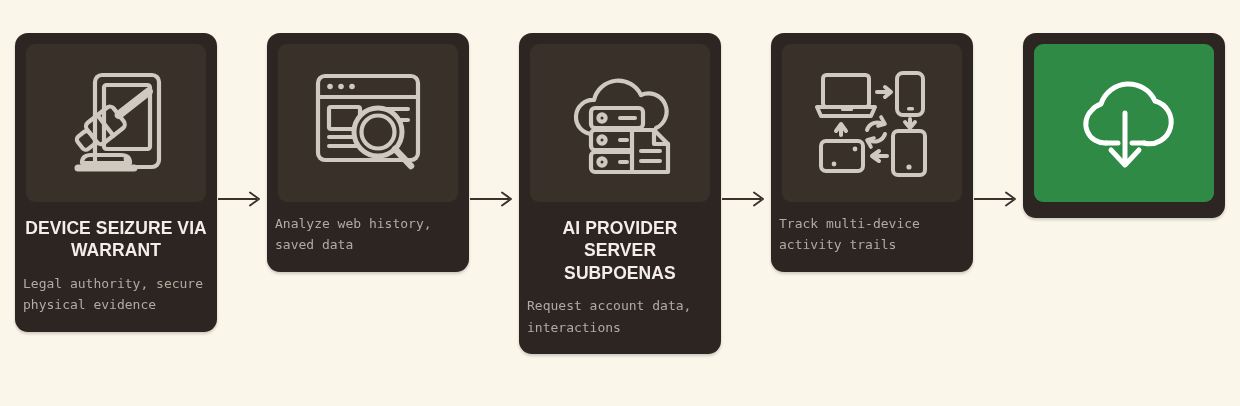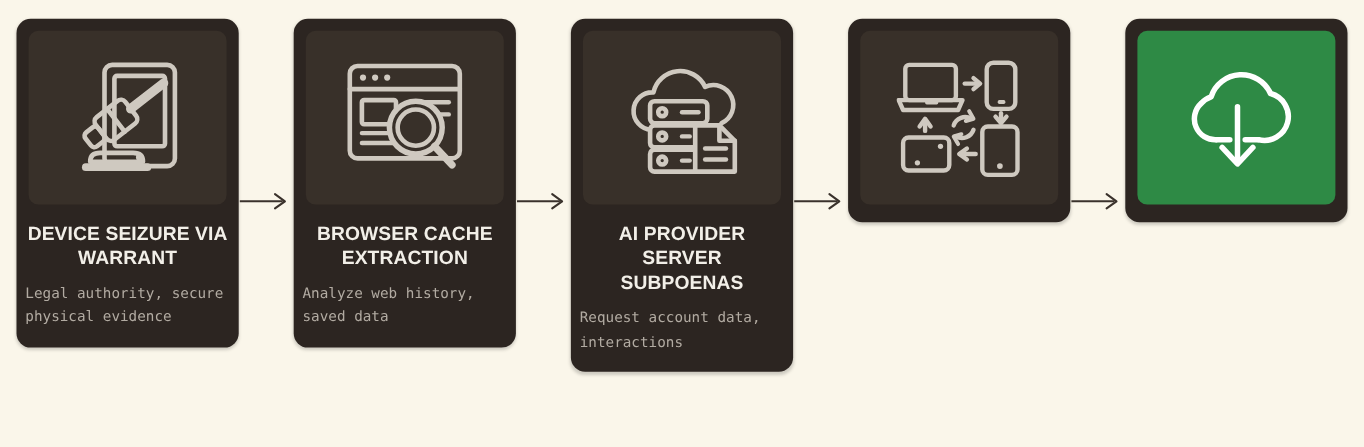--- a/index.html
+++ b/index.html
@@ -13,21 +13,21 @@
     font-family: "Liberation Sans", sans-serif;
     overflow: hidden;
   }
   #board {
     position: relative;
     width: 1240px;
     height: 406px;
     display: flex;
     align-items: flex-start;
     justify-content: center;
-    padding-top: 17px;
+    padding-top: 33px;
     box-sizing: border-box;
   }
   .flow {
     display: flex;
     align-items: flex-start;
   }
   .card {
     width: 202px;
     background: #2C2521;
     border-radius: 13px;
@@ -130,21 +130,20 @@
           <rect x="17" y="39" width="31" height="22" rx="2"></rect>
           <line x1="59" y1="41" x2="96" y2="41" stroke-width="4"></line>
           <line x1="59" y1="52" x2="96" y2="52" stroke-width="4"></line>
           <line x1="17" y1="69" x2="48" y2="69" stroke-width="4"></line>
           <line x1="17" y1="78" x2="48" y2="78" stroke-width="4"></line>
           <circle cx="66" cy="64" r="24" stroke-width="5" fill="#383029"></circle>
           <circle cx="66" cy="64" r="16.5" stroke-width="4.2"></circle>
           <line x1="83" y1="81" x2="99" y2="98" stroke-width="6.5"></line>
         </svg>
       </div>
-      <div class="card-title">BROWSER CACHE EXTRACTION</div>
       <div class="card-desc">Analyze web history, saved data</div>
     </div>
 
     <div class="connector">
       <svg width="50" height="16" viewBox="0 0 50 16">
         <line x1="1" y1="8" x2="40" y2="8" stroke="#3A322C" stroke-width="1.9"></line>
         <polyline points="33,1.5 42,8 33,14.5" fill="none" stroke="#3A322C" stroke-width="1.9" stroke-linecap="round" stroke-linejoin="round"></polyline>
       </svg>
     </div>
 
@@ -198,20 +197,21 @@
           <line x1="72" y1="89" x2="60" y2="89"></line>
           <polyline points="64,84 57,89 64,94"></polyline>
           <line x1="26" y1="68" x2="26" y2="60"></line>
           <polyline points="21,64 26,57 31,64"></polyline>
           <path d="M52 63 A11 11 0 0 1 68 57" stroke-width="4"></path>
           <polyline points="66,50 70,57 63,59" stroke-width="3.6"></polyline>
           <path d="M70 67 A11 11 0 0 1 54 73" stroke-width="4"></path>
           <polyline points="56,80 52,73 59,71" stroke-width="3.6"></polyline>
         </svg>
       </div>
+      <div class="card-desc">Track multi-device activity trails</div>
     </div>
 
     <div class="connector">
       <svg width="50" height="16" viewBox="0 0 50 16">
         <line x1="1" y1="8" x2="40" y2="8" stroke="#3A322C" stroke-width="1.9"></line>
         <polyline points="33,1.5 42,8 33,14.5" fill="none" stroke="#3A322C" stroke-width="1.9" stroke-linecap="round" stroke-linejoin="round"></polyline>
       </svg>
     </div>
 
     <div class="card">

